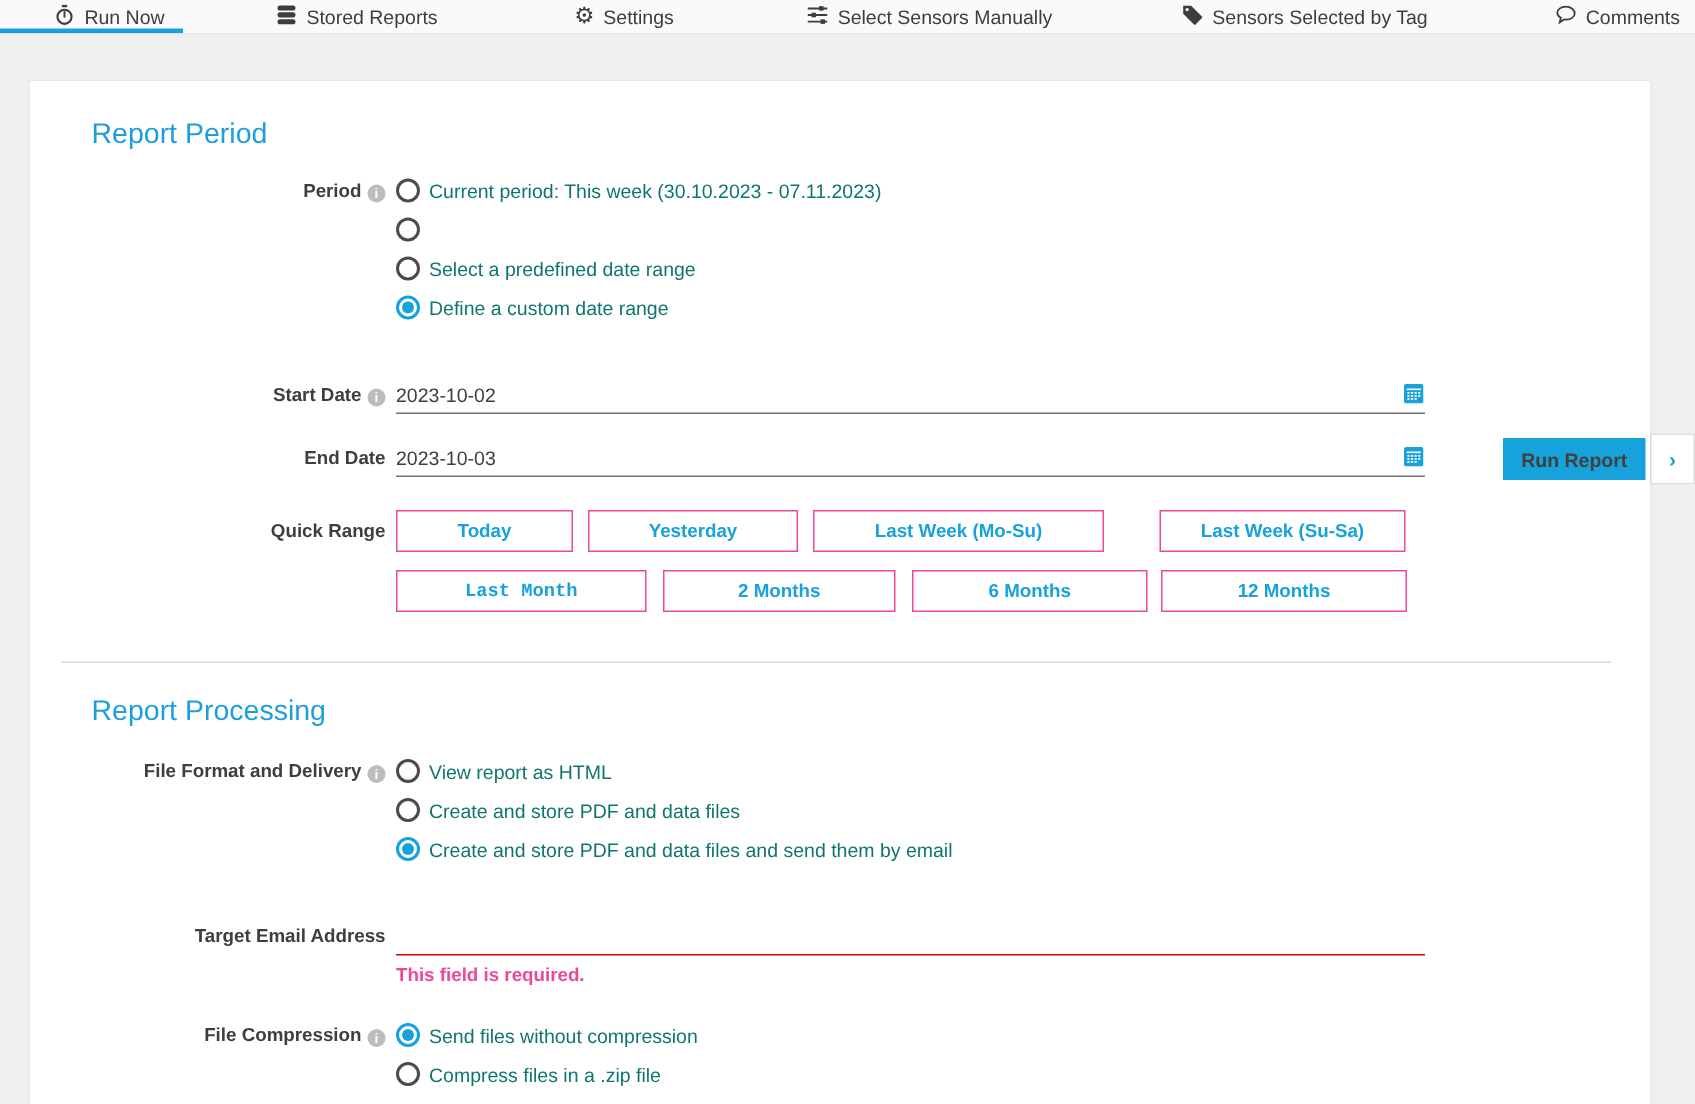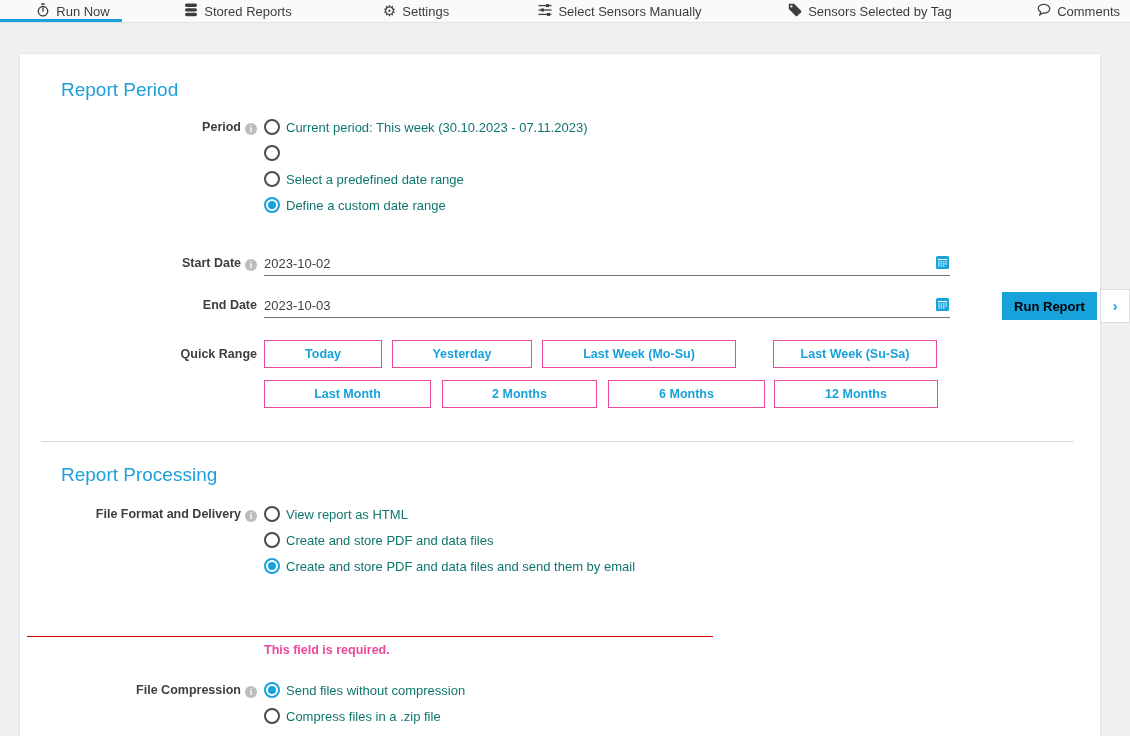--- a/index.html
+++ b/index.html
@@ -66,21 +66,21 @@
   
   .qbtn{
     height:28px;box-sizing:border-box;border:1px solid #ec4899;background:#fff;color:#17a2db;
     font-weight:700;font-size:12.5px;display:flex;align-items:center;justify-content:center;
     cursor:pointer;flex:none;
   }
   .divider{position:absolute;left:21px;top:387px;width:1033px;height:1px;background:#d9d9db;}
   
   .run-btn{
     position:absolute;left:1002px;top:292px;width:95px;height:28px;background:#17a2db;border:none;
-    color:#000000;font-weight:700;font-size:13px;font-family:"Liberation Sans",sans-serif;
+    color:#404040;font-weight:700;font-size:13px;font-family:"Liberation Sans",sans-serif;
     display:flex;align-items:center;justify-content:center;cursor:pointer;
   }
   .handle{
     position:absolute;left:1100px;top:289px;width:30px;height:34px;background:#fff;
     border:1px solid #dcdcde;box-sizing:border-box;color:#17a2db;font-size:14px;font-weight:700;
     display:flex;align-items:center;justify-content:center;cursor:pointer;
   }
 </style>
 </head>
 <body>
@@ -211,21 +211,21 @@
       <div class="qbtn" style="width:118px;">Today</div>
       <div class="qbtn" style="width:140px;margin-left:10px;">Yesterday</div>
       <div class="qbtn" style="width:194px;margin-left:10px;">Last Week (Mo-Su)</div>
       <div class="qbtn" style="width:164px;margin-left:37px;">Last Week (Su-Sa)</div>
     </div>
   </div>
 
   <div class="arow" style="top:326px;">
     <span class="flabel lh28"></span>
     <div class="fcontent" style="display:flex;">
-      <div class="qbtn" style="width:167px;">Last Month</div>
+      <div class="qbtn" style="width:167px;font-family:Liberation Mono, monospace;">Last Month</div>
       <div class="qbtn" style="width:155px;margin-left:11px;">2 Months</div>
       <div class="qbtn" style="width:157px;margin-left:11px;">6 Months</div>
       <div class="qbtn" style="width:164px;margin-left:9px;">12 Months</div>
     </div>
   </div>
 
   <div class="divider"></div>
 
   <h2 class="h2 h-processing">Report Processing</h2>
 
@@ -241,20 +241,21 @@
           <span>Create and store PDF and data files</span>
         </div>
       <div class="optline">
           <span class="radio sel"></span>
           <span>Create and store PDF and data files and send them by email</span>
         </div>
     </div>
   </div>
 
   <div class="arow" style="top:558px;">
+    <span class="flabel lh24">Target Email Address</span>
     <div class="fcontent ufield err-field">
       <span></span>
     </div>
   </div>
   <div class="err-msg">This field is required.</div>
 
   <div class="arow" style="top:623px;">
     <span class="flabel lh26"><span>File Compression</span><i class="info">i</i></span>
     <div class="fcontent">
       <div class="optline">

